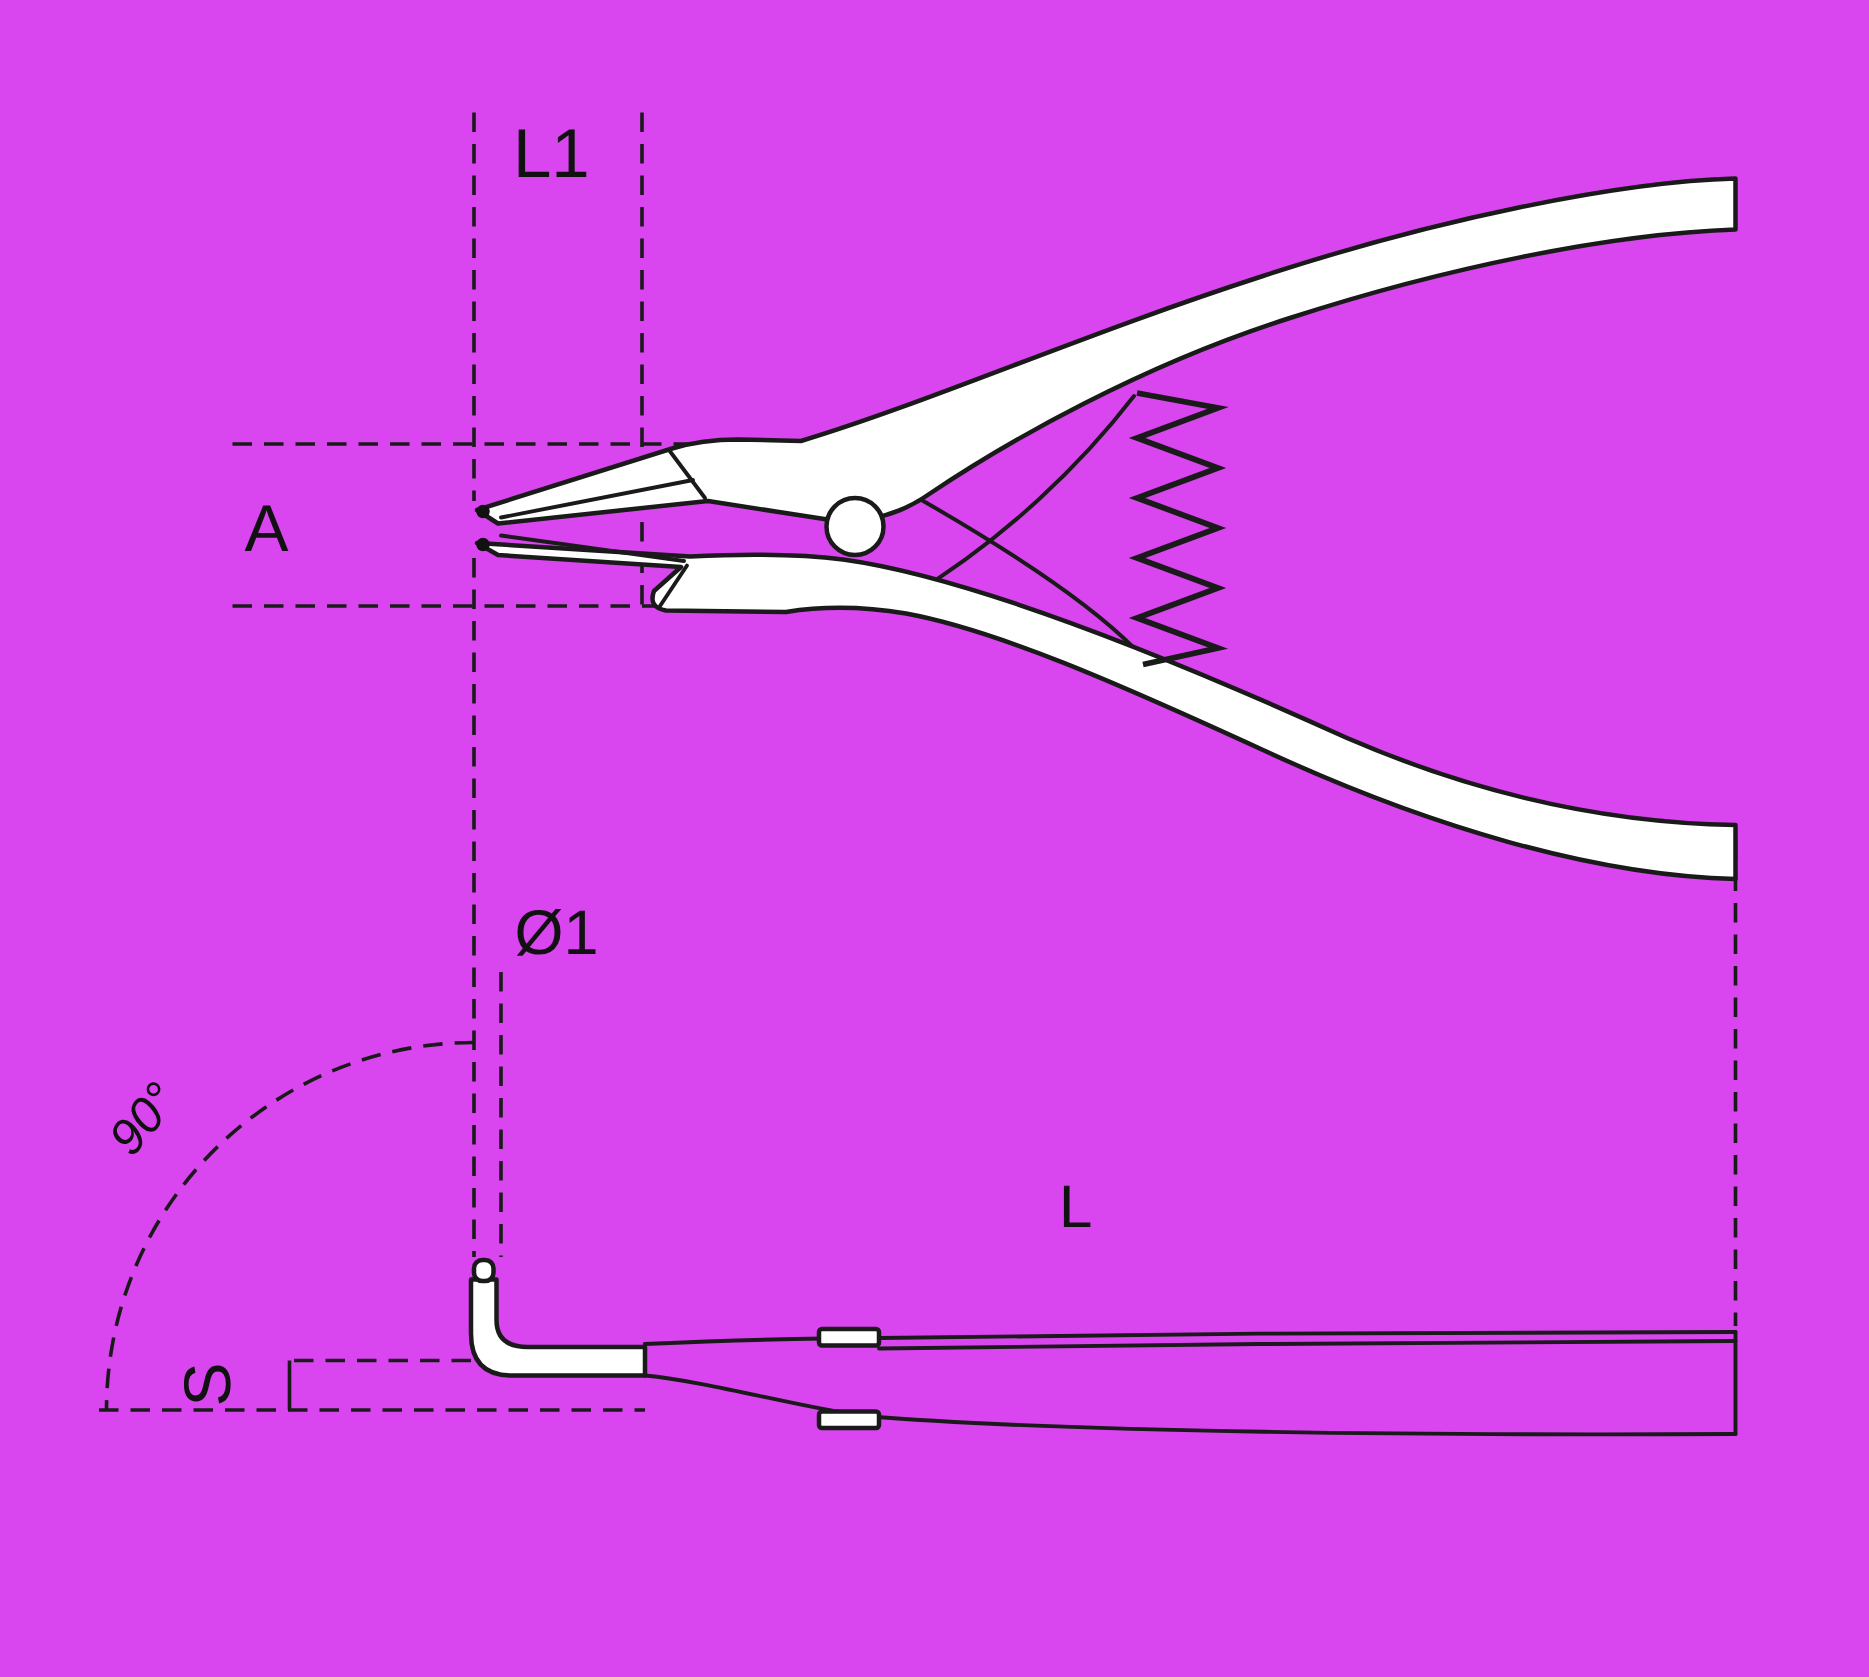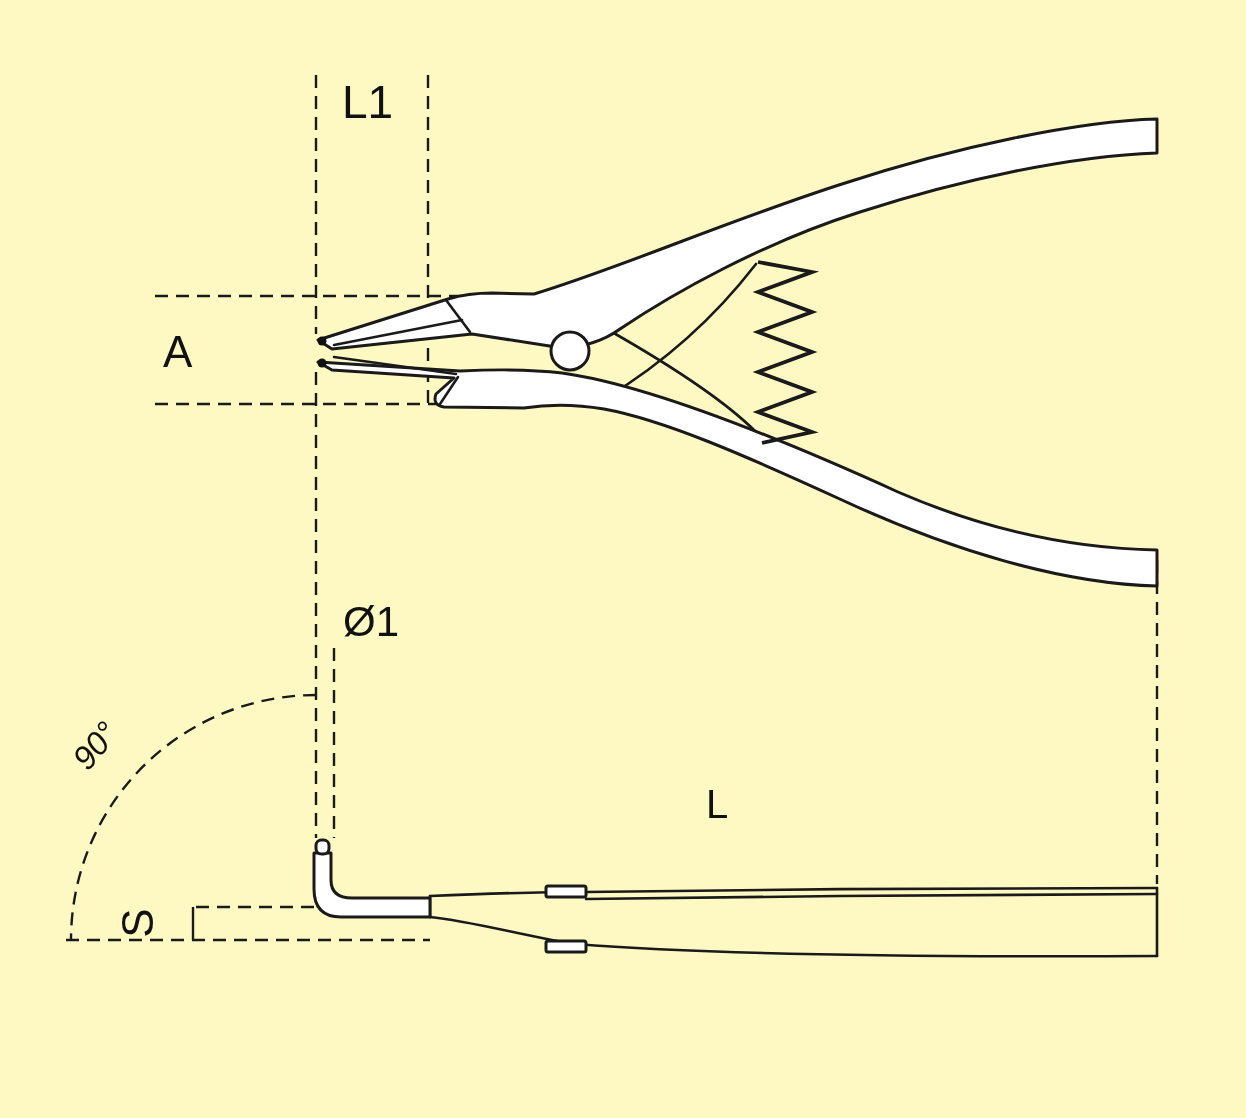--- a/index.html
+++ b/index.html
@@ -1,19 +1,19 @@
 <!DOCTYPE html>
 <html><head>
 <meta charset="utf-8">
 <style>
   html,body { margin:0; padding:0; background:#ffffff; }
   .canvas {
     position:relative;
     width:1246px; height:1118px;
-    background:#fef9c3;
+    background:#d946ef;
     overflow:hidden;
     font-family:"Liberation Sans","DejaVu Sans",sans-serif;
   }
   svg { display:block; }
   .outline { fill:#ffffff; stroke:#1a1a1a; stroke-width:3; stroke-linejoin:round; stroke-linecap:round; }
   .detail  { fill:none; stroke:#1a1a1a; stroke-width:2.6; stroke-linecap:round; }
   .spring  { fill:none; stroke:#1a1a1a; stroke-width:3.8; stroke-linejoin:miter; }
   .dash    { fill:none; stroke:#1a1a1a; stroke-width:2.4; stroke-dasharray:13 8; stroke-linecap:butt; }
   .solidthin { fill:none; stroke:#1a1a1a; stroke-width:2.4; }
   .dot     { fill:#111111; stroke:none; }

